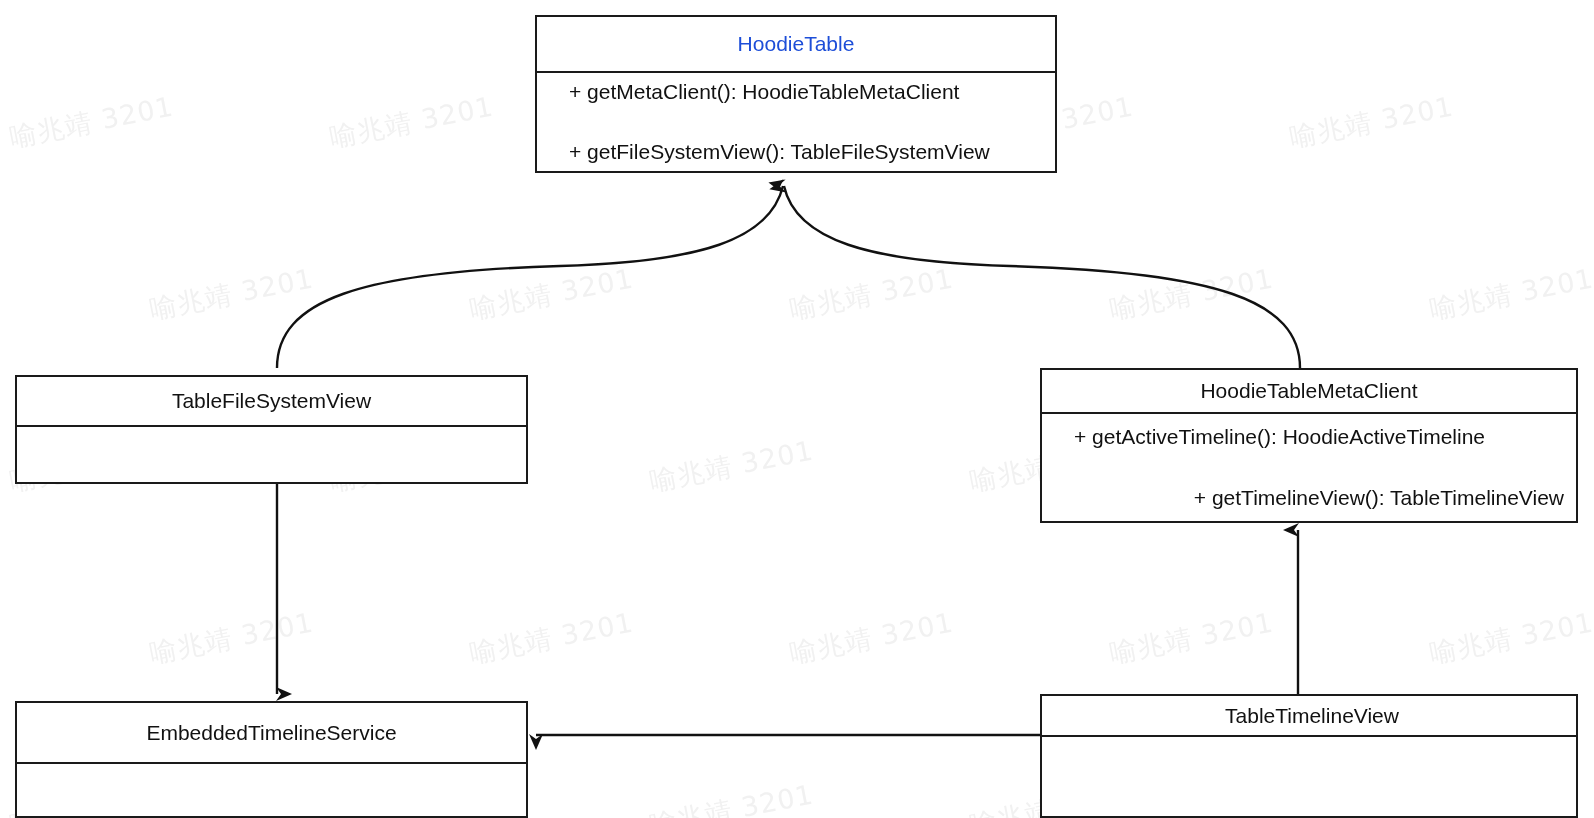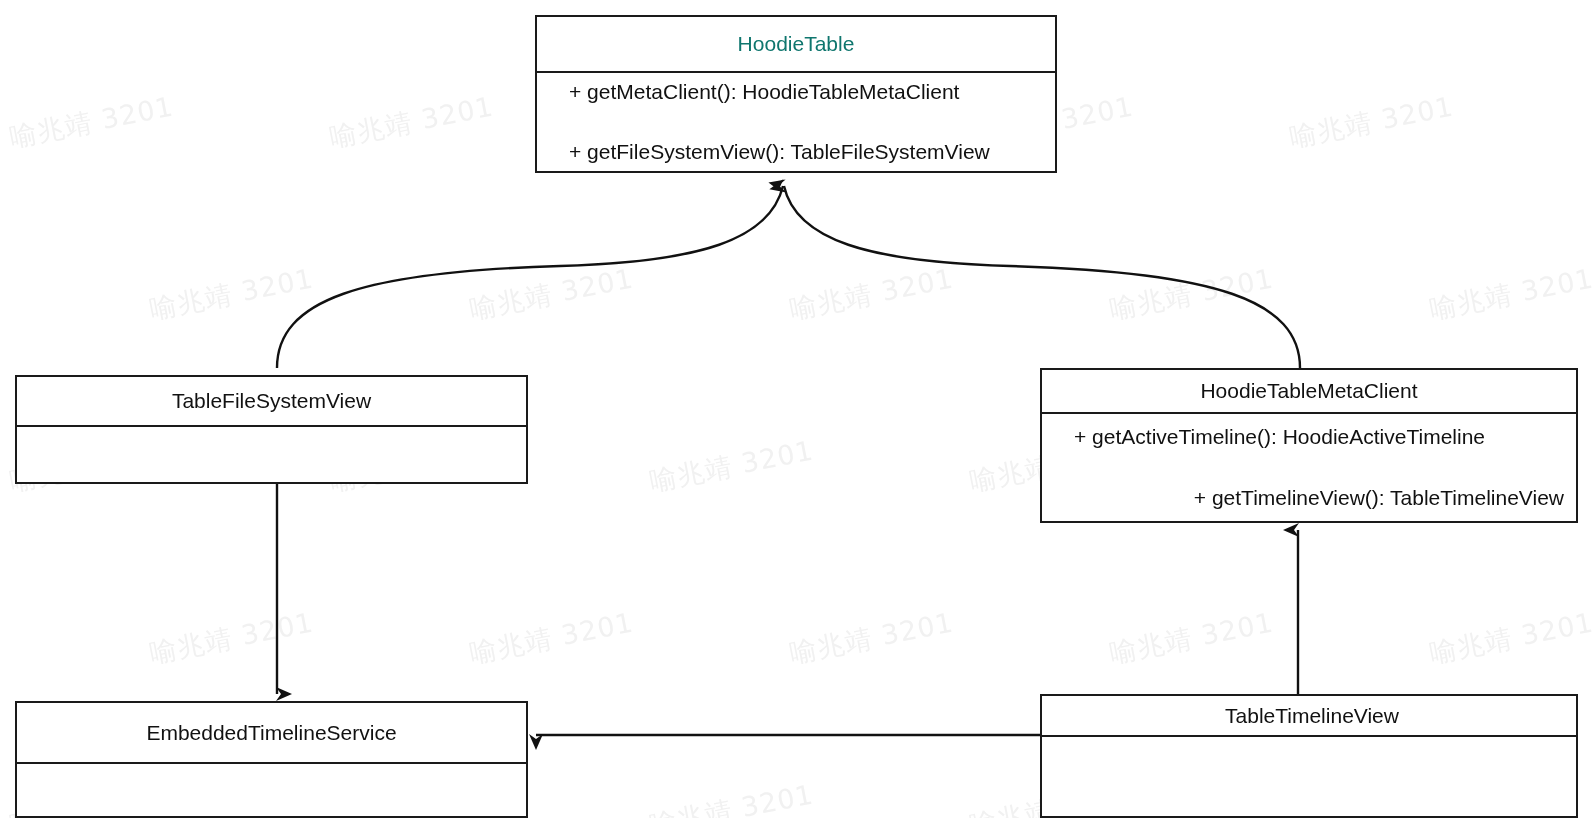--- a/index.html
+++ b/index.html
@@ -146,21 +146,21 @@
 
       HoodieTableMetaClient (vertical up) --&gt;
     <path d="M 1298 694 L 1298 530" fill="none" stroke="#111111" stroke-width="2.4" marker-end="url(#barb-up)"></path>
 
       EmbeddedTimelineService (horizontal left) --&gt;
     <path d="M 1040 735 L 536 735" fill="none" stroke="#111111" stroke-width="2.4" marker-end="url(#barb-up)"></path>
   </svg>
 
   <div id="class-boxes">
       <div class="uml-class" style="left: 535px; top: 15px; width: 522px; height: 158px; border-color: rgb(26, 26, 26);">
-        <div class="uml-name-compartment" style="height: 56px; border-bottom-color: rgb(26, 26, 26); color: #0f766e;">HoodieTable</div>
+        <div class="uml-name-compartment" style="height: 56px; border-bottom-color: rgb(26, 26, 26); color: #1d4ed8;">HoodieTable</div>
         <div class="uml-members">
           <div class="uml-member" style="color: rgb(17, 17, 17);">+ getMetaClient(): HoodieTableMetaClient</div>
           <div class="uml-member" style="color: rgb(17, 17, 17);">+ getFileSystemView(): TableFileSystemView</div>
         </div>
       </div>
       <div class="uml-class" style="left: 15px; top: 368px; width: 513px; height: 109px; border-color: rgb(26, 26, 26); margin-top: 7px;">
         <div class="uml-name-compartment" style="height: 50px; border-bottom-color: rgb(26, 26, 26); color: rgb(17, 17, 17);">TableFileSystemView</div>
         <div class="uml-members empty"></div>
       </div>
       <div class="uml-class" style="left: 1040px; top: 368px; width: 538px; height: 155px; border-color: rgb(26, 26, 26);">

